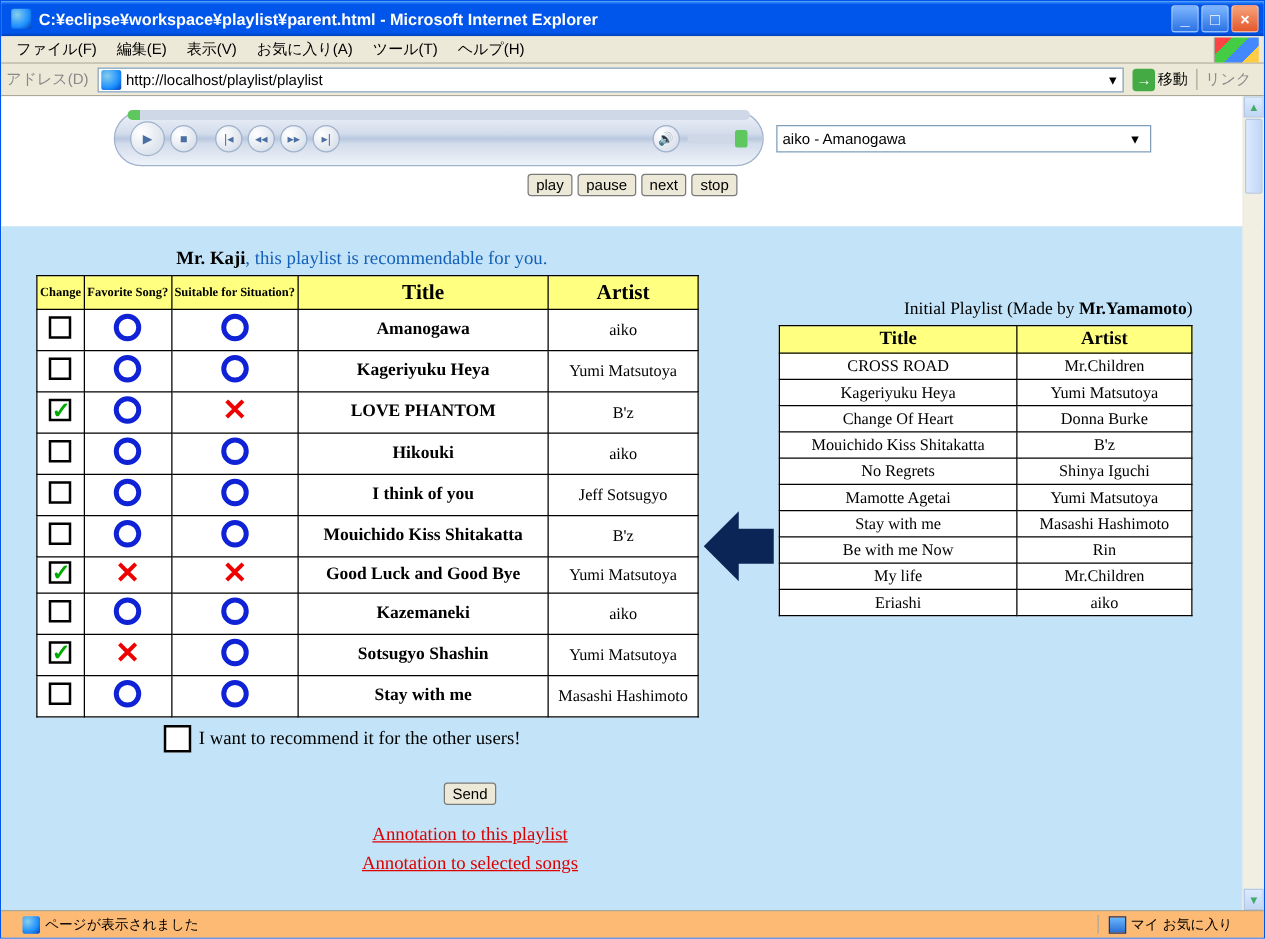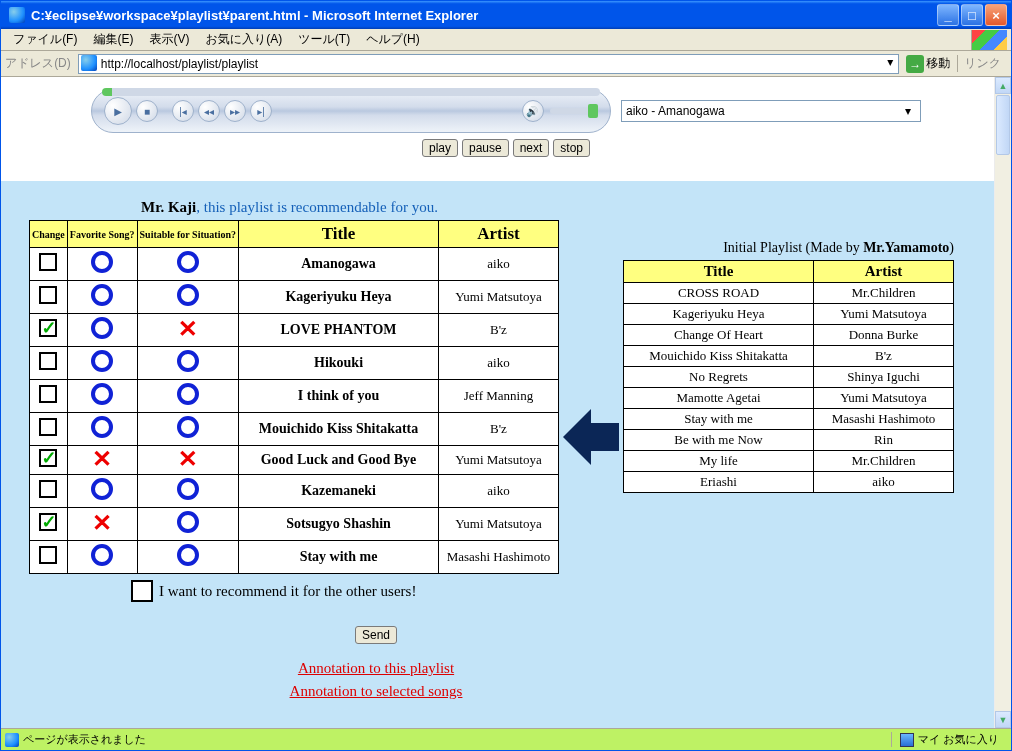--- a/index.html
+++ b/index.html
@@ -14,21 +14,21 @@
 .winbtn.min, .winbtn.max { background: linear-gradient(to bottom, #7eb6ff, #2b72e4); }
 .winbtn.close { background: linear-gradient(to bottom, #f7a37a, #e4582b); }
 
 .menubar { height: 22px; background: #ece9d8; display: flex; align-items: center; padding: 0 4px; border-bottom: 1px solid #aca899; }
 .menubar .spacer { flex: 1; }
 .menubar .menuitem { padding: 2px 8px; cursor: default; }
 .winflag { width: 36px; height: 20px; background: linear-gradient(135deg,#f44 0 25%,#4c4 0 50%,#48f 0 75%,#fc4 0 100%); border-left: 1px solid #aca899; margin-left: 4px; }
 
 .addrbar { height: 26px; background: #ece9d8; display: flex; align-items: center; padding: 0 4px; border-bottom: 1px solid #aca899; gap: 3px; }
 .addrbar .label { color: #888; padding-right: 4px; }
-.addrbar .urlbox { flex: 1; height: 20px; border: 1px solid #7f9db9; background: #fff; display: flex; }
+.addrbar .urlbox { flex: 1; height: 20px; border: 1px solid #7f9db9; background: #fff; display: flex; align-items: center; }
 .addrbar .urlbox .url-icon { width: 16px; height: 16px; margin: 0 2px; background: radial-gradient(circle at 30% 30%, #87ceeb, #1e90ff 60%, #003db5); border-radius: 2px; }
 .addrbar .urlbox input { flex: 1; border: none; outline: none; font-size: 12px; padding: 0 2px; }
 .addrbar .urlbox .dd { width: 16px; text-align: center; color: #000; cursor: default; }
 .addrbar .go { display: flex; align-items: center; gap: 2px; padding: 0 4px; }
 .addrbar .go .go-icon { width: 18px; height: 18px; background: #4a4; border-radius: 3px; display: flex; align-items: center; justify-content: center; color: #fff; font-size: 12px; }
 .addrbar .links { padding: 0 6px; color: #888; border-left: 1px solid #aca899; }
 
 .content { flex: 1; position: relative; background: #fff; overflow: hidden; }
 .content .scroll { position: absolute; top: 0; right: 0; width: 17px; bottom: 0; background: #f1efe2; border-left: 1px solid #ececec; }
 .content .scroll .sbtn { height: 17px; background: linear-gradient(to bottom,#dbeaff,#c1d7f6); border: 1px solid #b3c8e7; display:flex;align-items:center;justify-content:center;font-size:9px;color:#4a6; }
@@ -76,21 +76,21 @@
 .right-col .caption { font-family: "Comic Sans MS", cursive; color:#000; font-size: 14px; text-align:right; margin-bottom: 4px; }
 .right-col .caption b { font-weight: bold; }
 .right-tbl td, .right-tbl th { font-size: 13px; padding: 2px 12px; }
 .right-tbl th { font-size: 15px; }
 
 .under { margin-left: 120px; margin-top: 6px; font-family: "Comic Sans MS", cursive; font-size: 15px; display: flex; align-items: center; gap: 6px; }
 .under .chk { width: 22px; height: 22px; }
 .sendrow { text-align: center; margin: 24px 0 16px -260px; }
 .anno { display:block; text-align:center; margin: 6px 0 6px -260px; color: #d00; text-decoration: underline; font-family: "Comic Sans MS", cursive; font-size: 15px; cursor: pointer; }
 
-.statusbar { height: 22px; background: #bef264; border-top: 1px solid #aca899; display: flex; align-items: center; padding: 0 4px; font-size: 11px; }
+.statusbar { height: 22px; background: #fdba74; border-top: 1px solid #aca899; display: flex; align-items: center; padding: 0 17px; font-size: 11px; }
 .statusbar .spacer { flex:1; }
 .statusbar .zone { display:flex; align-items:center; gap:4px; padding: 0 8px; border-left: 1px solid #aca899; }
 .statusbar .ie-icon { width:14px; height:14px; background: radial-gradient(circle at 30% 30%, #87ceeb, #1e90ff 60%, #003db5); border-radius:2px; }
 .statusbar .pc-icon { width:14px; height:14px; background: linear-gradient(#6ab7ff,#2a6fd4); border:1px solid #335; }
 </style>
 </head>
 <body>
 
 <div class="window">
 
@@ -203,21 +203,21 @@
                 <td><span class="circle"></span></td>
                 <td><span class="circle"></span></td>
                 <td class="title">Hikouki</td>
                 <td class="artist">aiko</td>
               </tr>
               <tr>
                 <td><span class="chk"></span></td>
                 <td><span class="circle"></span></td>
                 <td><span class="circle"></span></td>
                 <td class="title">I think of you</td>
-                <td class="artist">Jeff Manning</td>
+                <td class="artist">Jeff Sotsugyo</td>
               </tr>
               <tr>
                 <td><span class="chk"></span></td>
                 <td><span class="circle"></span></td>
                 <td><span class="circle"></span></td>
                 <td class="title">Mouichido Kiss Shitakatta</td>
                 <td class="artist">B'z</td>
               </tr>
               <tr>
                 <td><span class="chk checked"></span></td>

